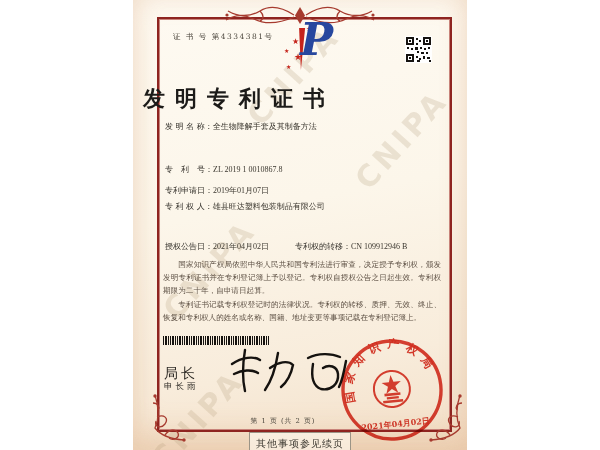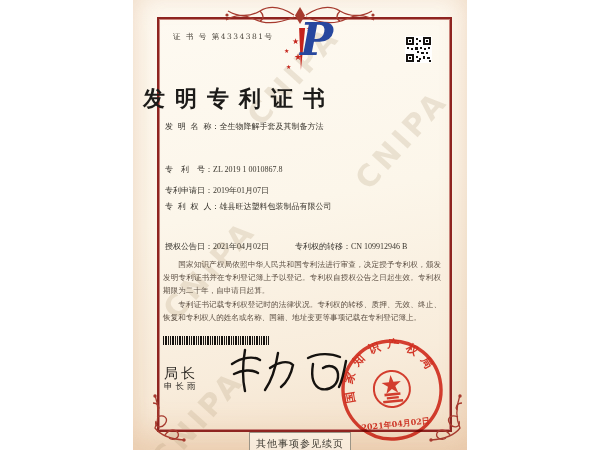--- a/index.html
+++ b/index.html
@@ -39,21 +39,21 @@
     position:absolute;left:16px;top:2px;width:0;height:0;
     border-left:4px solid transparent;border-right:2px solid transparent;
     border-top:42px solid #c5231b;transform:skewX(-3deg);
   }
   .logo .star{position:absolute;color:#c5231b;line-height:1;font-family:"DejaVu Sans",sans-serif;}
   .cert-title{
     position:absolute;left:0;right:0;top:84px;
     font-size:22px;font-weight:bold;color:#1c1b19;letter-spacing:10px;text-indent:10px;
   }
   .field-row{position:absolute;left:32px;right:22px;font-size:8px;color:#3b372f;white-space:nowrap;}
-  .field-label{color:#33302a;font-family:Liberation Mono, monospace;}
+  .field-label{color:#33302a;}
   .field-value{color:#3b372f;font-family:Liberation Serif, serif;}
   .grant-gap{display:inline-block;width:26px;}
   .body-text{
     position:absolute;left:30px;right:26px;top:258px;
     font-size:7.6px;line-height:1.74;color:#5d5044;text-align:justify;font-family:Liberation Serif, serif;
   }
   .body-text p{margin:0;text-indent:2em;}
   .barcode{
     position:absolute;left:30px;top:336px;width:107px;height:9px;
     background:repeating-linear-gradient(90deg,
@@ -225,16 +225,17 @@
       <g fill="#d5281a" opacity="0.92">
         <circle cx="53" cy="52" r="18" fill="none" stroke="#d5281a" stroke-width="2"></circle>
         <path d="M53 38 l2.3 7 7.4 0 -6 4.4 2.3 7 -6-4.3 -6 4.3 2.3 -7 -6 -4.4 7.4 0 z"></path>
         <rect x="45" y="56" width="16" height="2.6"></rect>
         <rect x="47" y="59.6" width="12" height="2.4"></rect>
         <rect x="43" y="63" width="20" height="2.6"></rect>
       </g>
       <text x="53" y="90" text-anchor="middle" font-size="8" fill="#d5281a" font-weight="bold" opacity="0.95">2021年04月02日</text>
     </svg>
 
+    <div class="page-indicator">第 1 页 (共 2 页)</div>
     <div class="footer-note">其他事项参见续页</div>
 
   </div>
 </div>
 
 </body></html>

